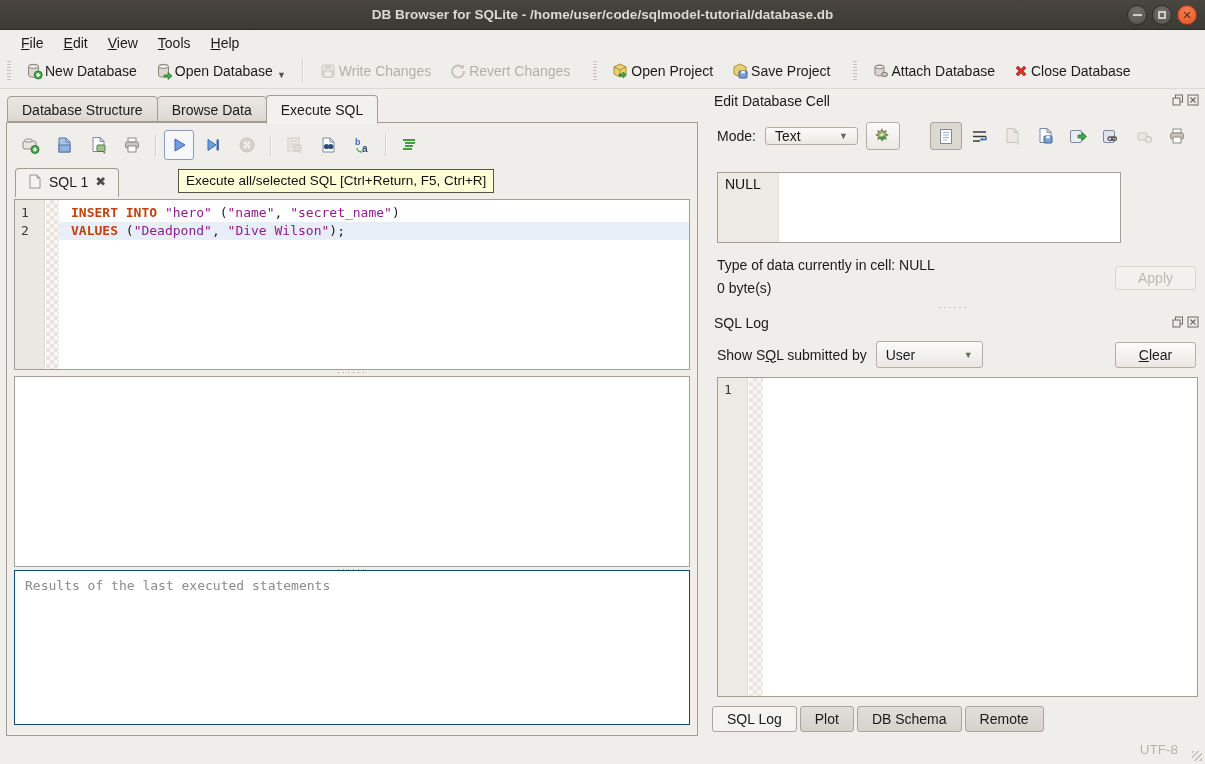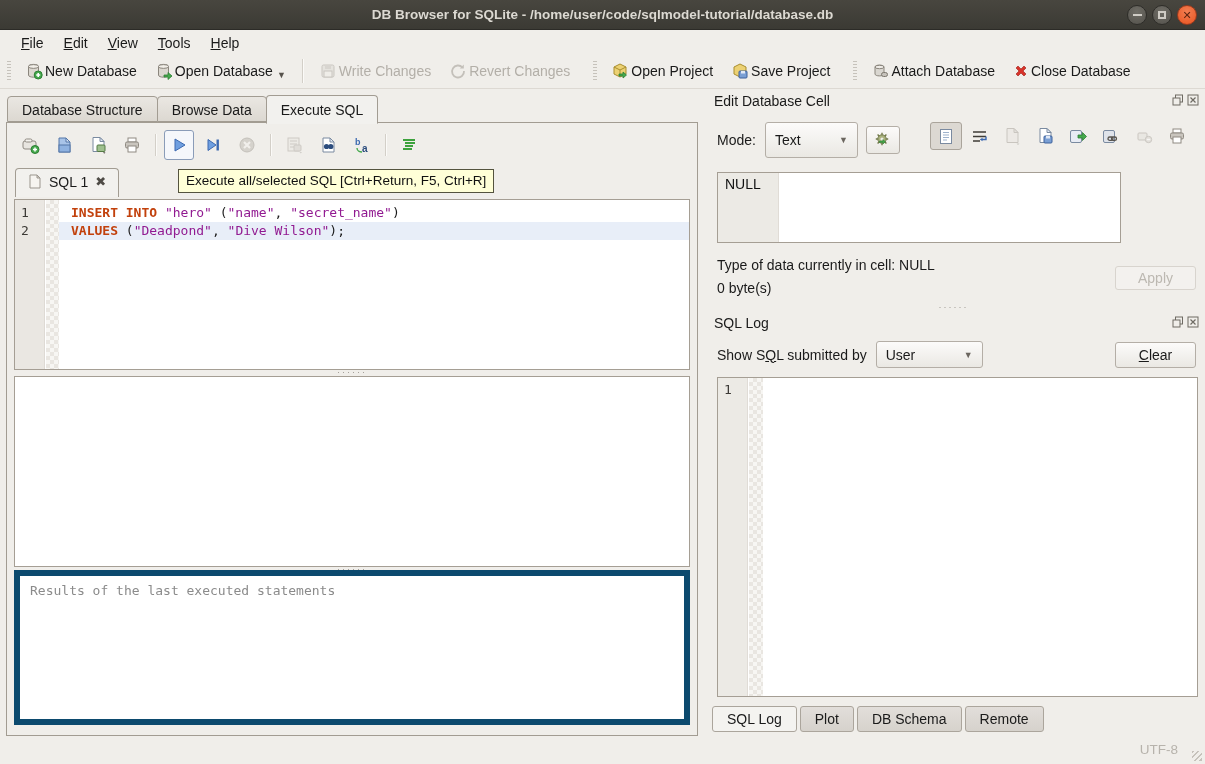--- a/index.html
+++ b/index.html
@@ -69,36 +69,36 @@
   .code-line { height:18px; line-height:18px; padding-left:12px; white-space:pre; }
   .code-line.hl { background:#e8eef8; }
   .ed-code, .ed-gutter { padding-top:4px; }
   .gut-num { height:18px; line-height:18px; padding-left:6px; font-family:"DejaVu Sans Mono","Liberation Mono",monospace; font-size:13px; color:#3c3a36; }
   .kw { color:#c2410c; font-weight:bold; }
   .str { color:#911a91; }
 
   .h-splitter { position:absolute; left:7px; width:676px; height:6px; text-align:center; color:#9a958e; font-size:9px; line-height:5px; letter-spacing:2px; }
 
   .pane2 { position:absolute; left:7px; top:253px; width:676px; height:191px; border:1px solid #a59e94; background:#fff; }
-  .pane3 { position:absolute; left:7px; top:447px; width:676px; height:155px; border:6px solid #0c4a6e; background:#fff; }
+  .pane3 { position:absolute; left:7px; top:447px; width:676px; height:155px; border:1px solid #0c4a6e; background:#fff; }
   .results-ph { padding:7px 10px; font-family:"DejaVu Sans Mono","Liberation Mono",monospace; font-size:13px; color:#8b8b8b; }
 
   
   .tooltip { position:absolute; left:178px; top:169px; z-index:50; background:#ffffd7; border:1px solid #54533e;
     padding:3px 7px 4px; font-size:13.5px; color:#111; white-space:nowrap; }
 
   
   .right-region { position:absolute; left:702px; top:89px; width:503px; height:646px; }
   .dock-header { position:absolute; left:12px; font-size:14px; color:#1a1a1a; }
   .dock-btns { position:absolute; right:6px; display:flex; gap:3px; }
 
   .label { font-size:14px; }
   .combo { display:flex; align-items:center; justify-content:space-between;
     background:linear-gradient(#fcfbfa,#eae8e3); border:1px solid #b4aea6; border-radius:3px;
-    height:36px; padding:0 9px; font-size:14px; }
+    height:18px; padding:0 9px; font-size:14px; }
   .combo .arrow { color:#6b665f; font-size:9px; margin-left:10px; }
   .btn { display:flex; align-items:center; justify-content:center;
     background:linear-gradient(#fcfbfa,#eae8e3); border:1px solid #b4aea6; border-radius:3px; font-size:14px; }
   .btn.disabled { background:#f3f1ee; border-color:#d8d4ce; color:#bcb8b1; }
 
   .ce-iconbtn { width:32px; height:28px; display:flex; align-items:center; justify-content:center; border:1px solid transparent; border-radius:3px; }
   .ce-iconbtn.pressed { border:1px solid #aaa49b; background:#dcd8d2; }
 
   .cell-box { position:absolute; left:15px; top:83px; width:404px; height:71px; border:1px solid #a59e94; background:#fff; }
   .cell-gutter { position:absolute; left:0; top:0; width:61px; height:100%; background:#eceae5; border-right:1px solid #e0dcd6;

